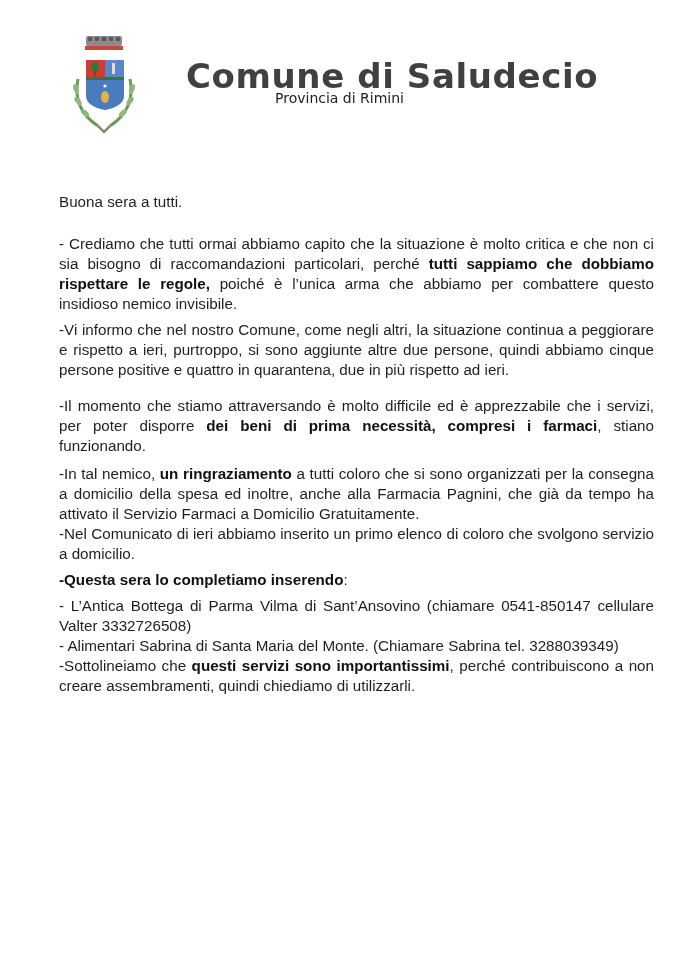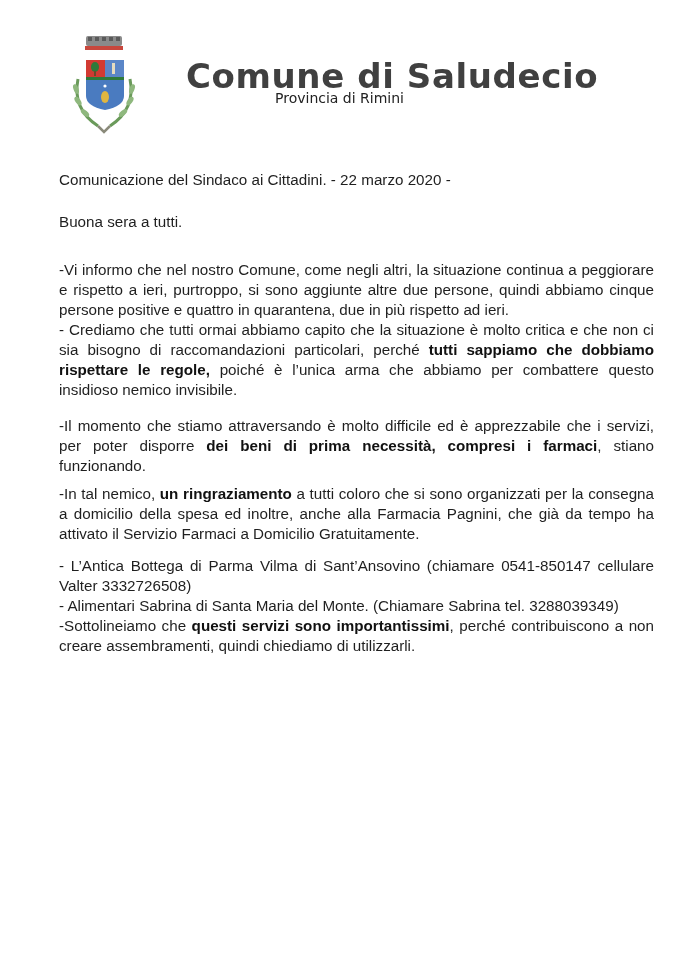--- a/index.html
+++ b/index.html
@@ -54,39 +54,40 @@
       <ellipse cx="72" cy="67" rx="2.5" ry="5" transform="rotate(35 72 67)"></ellipse>
       <ellipse cx="65" cy="79" rx="2.5" ry="5" transform="rotate(50 65 79)"></ellipse>
     </g>
     <path d="M40 92 L46 98 L52 92" stroke="#8a8a7a" stroke-width="2.5" fill="none"></path>
   </svg>
   <div class="title">Comune di Saludecio</div>
   <div class="subtitle">Provincia di Rimini</div>
 </div>
 
 <div class="body">
-  <div class="line-single">Comunicazione del Sindaco ai Cittadini.   - 22 marzo 2020 -</div>
   <div class="gap-a"></div>
   <div class="line-single">Buona sera a tutti.</div>
   <div class="gap-a"></div>
 
+  <p><span>- Crediamo che tutti ormai abbiamo capito che la situazione è molto critica e che non ci sia bisogno di raccomandazioni particolari, perché </span><b>tutti sappiamo che dobbiamo rispettare le regole,</b><span> poiché è l’unica arma che abbiamo per combattere questo insidioso nemico invisibile.</span></p>
+
   <p style="margin-top:6px;">-Vi informo che nel nostro Comune, come negli altri, la situazione continua a peggiorare e rispetto a ieri, purtroppo, si sono aggiunte altre due persone, quindi abbiamo cinque persone positive e quattro in quarantena, due in più rispetto ad ieri.</p>
-
-  <p><span>- Crediamo che tutti ormai abbiamo capito che la situazione è molto critica e che non ci sia bisogno di raccomandazioni particolari, perché </span><b>tutti sappiamo che dobbiamo rispettare le regole,</b><span> poiché è l’unica arma che abbiamo per combattere questo insidioso nemico invisibile.</span></p>
   <div class="gap-b"></div>
 
   <div class="gap-b"></div>
 
   <p><span>-Il momento che stiamo attraversando è molto difficile ed è apprezzabile che i servizi, per poter disporre </span><b>dei beni di prima necessità, compresi i farmaci</b><span>, stiano funzionando.</span></p>
   <div class="gap-b"></div>
 
   <p class="hyph"><span>-In tal nemico, </span><b>un ringraziamento</b><span> a tutti coloro che si sono organizzati per la consegna a domicilio della spesa ed inoltre, anche alla Farmacia Pagnini, che già da tempo ha attivato il Servizio Farmaci a Domicilio Gratuitamente.</span></p>
 
+  <p>-Nel Comunicato di ieri abbiamo inserito un primo elenco di coloro che svolgono servizio a domicilio.</p>
   <div class="gap-c"></div>
 
+  <p><b>-Questa sera lo completiamo inserendo</b><span>:</span></p>
   <div class="gap-c"></div>
 
   <p>- L’Antica Bottega di Parma Vilma di Sant’Ansovino  (chiamare 0541-850147 cellulare Valter 3332726508)</p>
   <p>- Alimentari Sabrina di Santa Maria del Monte. (Chiamare Sabrina tel. 3288039349)</p>
 
   <p><span>-Sottolineiamo che </span><b>questi servizi sono importantissimi</b><span>, perché contribuiscono a non creare assembramenti, quindi chiediamo di utilizzarli.</span></p>
 
 </div>
 
 </body></html>

